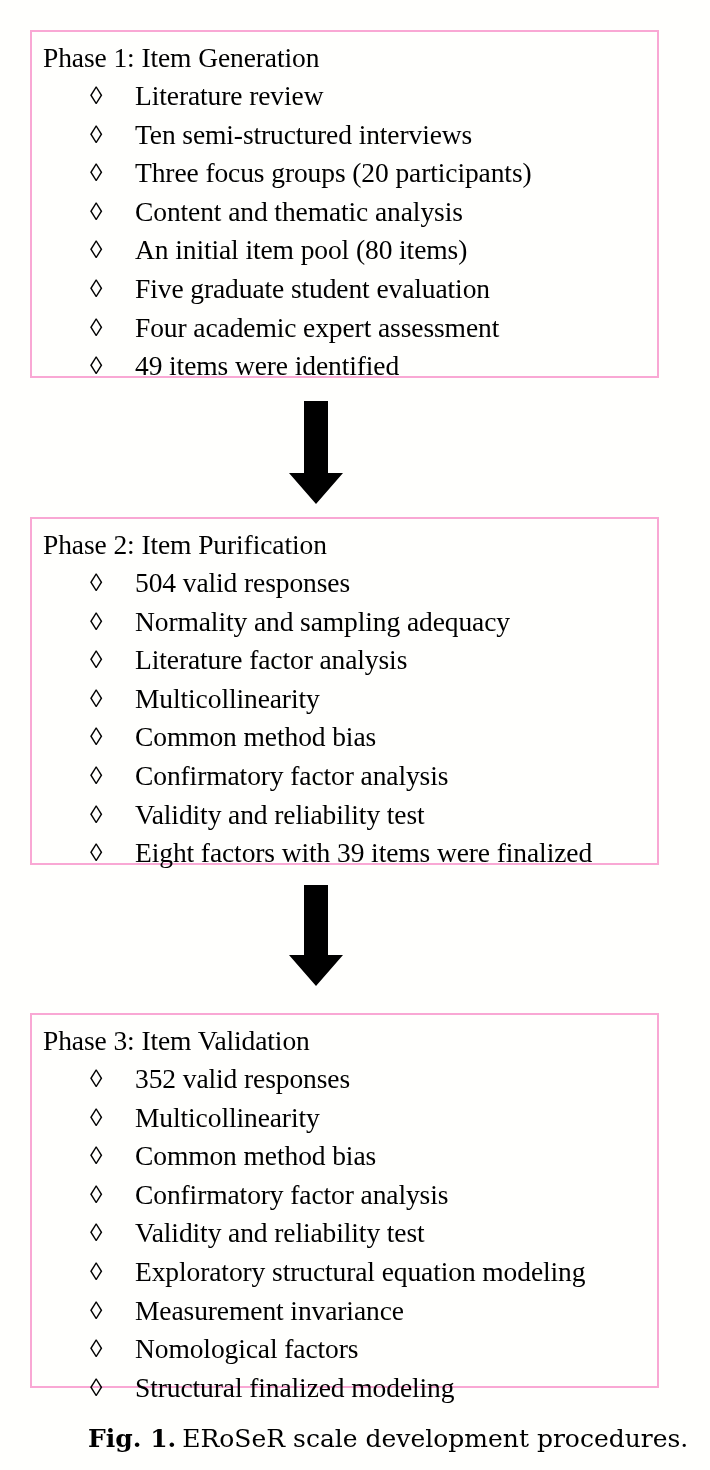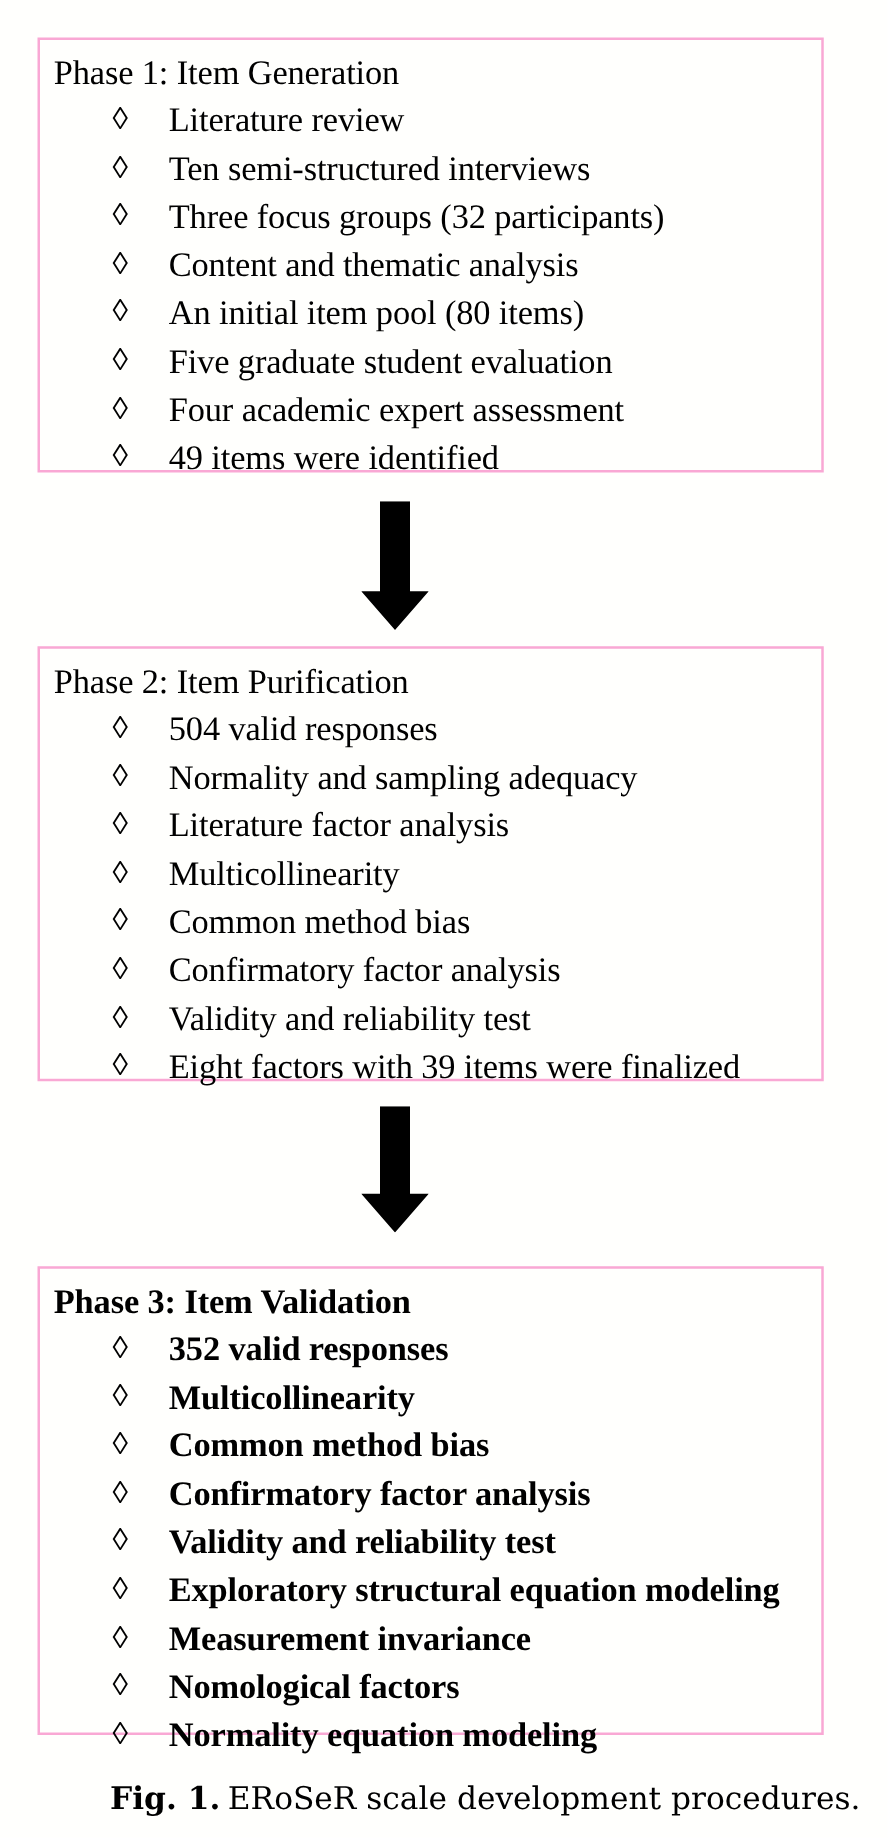--- a/index.html
+++ b/index.html
@@ -29,21 +29,21 @@
   .phase-box {
     position: absolute;
     left: 30px;
     width: 629px;
     box-sizing: border-box;
     border: 2px solid #f9a8d4;
     background: #fffffd;
   }
   #phase-box-1 { top: 30px;   height: 348px; }
   #phase-box-2 { top: 517px;  height: 348px; }
-  #phase-box-3 { top: 1013px; height: 375px; font-weight: bold; }
+  #phase-box-3 { top: 1013px; height: 375px; }
 
   .phase-title {
     position: absolute;
     left: 11px;
     top: 9px;
     font-size: 27.5px;
     line-height: 33px;
     letter-spacing: -0.1px;
     white-space: nowrap;
   }
@@ -124,21 +124,21 @@
       <li class="phase-item">
         <span class="item-marker">◊</span>
         <span class="item-label">Literature review</span>
       </li>
       <li class="phase-item">
         <span class="item-marker">◊</span>
         <span class="item-label">Ten semi-structured interviews</span>
       </li>
       <li class="phase-item">
         <span class="item-marker">◊</span>
-        <span class="item-label">Three focus groups (32 participants)</span>
+        <span class="item-label">Three focus groups (20 participants)</span>
       </li>
       <li class="phase-item">
         <span class="item-marker">◊</span>
         <span class="item-label">Content and thematic analysis</span>
       </li>
       <li class="phase-item">
         <span class="item-marker">◊</span>
         <span class="item-label">An initial item pool (80 items)</span>
       </li>
       <li class="phase-item">
@@ -236,21 +236,21 @@
       <li class="phase-item">
         <span class="item-marker">◊</span>
         <span class="item-label">Measurement invariance</span>
       </li>
       <li class="phase-item">
         <span class="item-marker">◊</span>
         <span class="item-label">Nomological factors</span>
       </li>
       <li class="phase-item">
         <span class="item-marker">◊</span>
-        <span class="item-label">Normality equation modeling</span>
+        <span class="item-label">Structural finalized modeling</span>
       </li>
     </ul>
   </section>
 
   <div id="figure-caption">
     <span class="caption-prefix">Fig. 1.</span><span class="caption-text">ERoSeR scale development procedures.</span>
   </div>
 
 </div>
 

